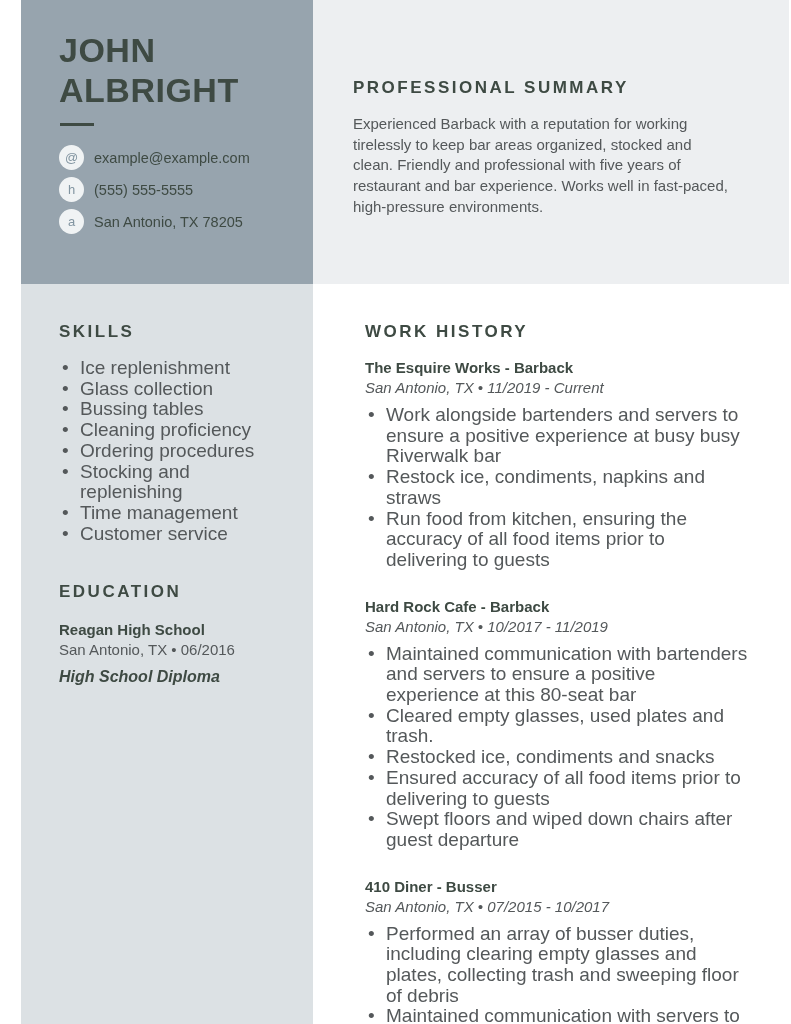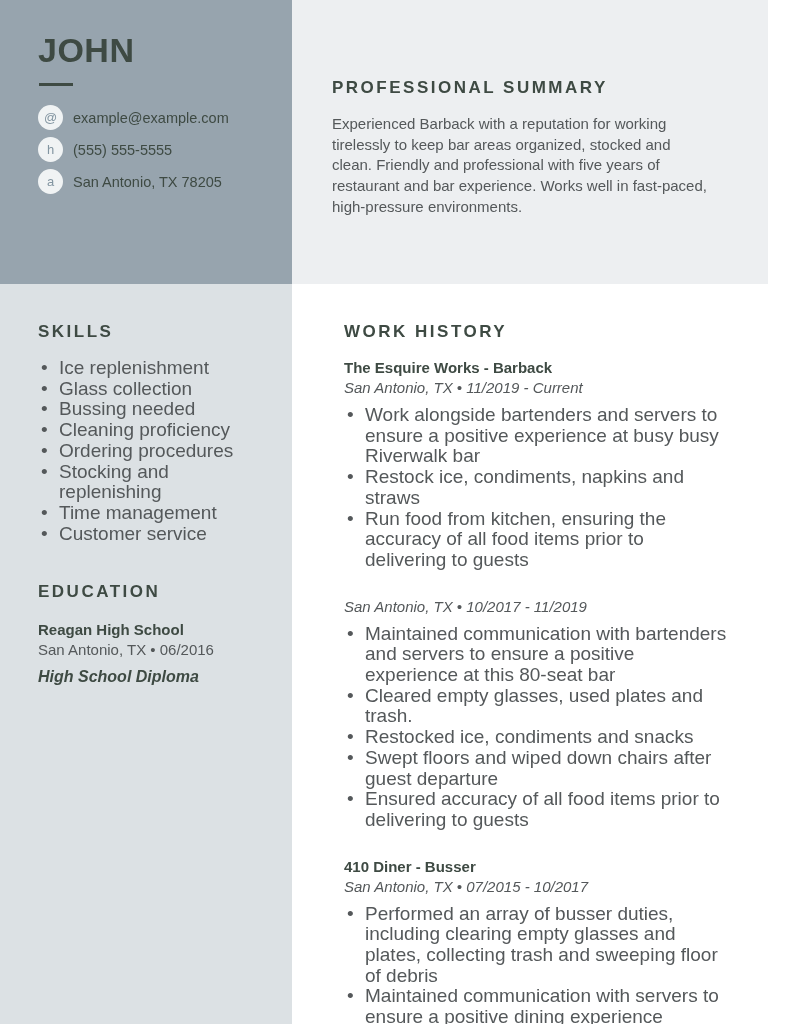--- a/index.html
+++ b/index.html
@@ -17,20 +17,21 @@
   body { font-family: "Liberation Sans", "DejaVu Sans", sans-serif; }
 
   .page {
     width: 768px;
     height: 1024px;
     display: grid;
     grid-template-columns: 292px 1fr;
     grid-template-rows: 284px 1fr;
     overflow: hidden;
     background: var(--page-bg);
+    margin-left: 21px;
   }
 
   
   .cell-tl {
     background: var(--sidebar-top);
     padding: 30px 20px 0 38px;
   }
   .name {
     font-size: 34px;
     font-weight: bold;
@@ -145,20 +146,21 @@
   .job .bullet-list { margin-top: 9px; max-width: 462px; }
 </style>
 </head>
 <body>
 
 <div class="page">
 
   <div class="cell-tl">
     <div class="name">
       <div>JOHN</div>
+      <div>ALBRIGHT</div>
     </div>
     <div class="name-divider"></div>
 
     <div class="contact-item">
       <span class="contact-icon">@</span>
       <span>example@example.com</span>
     </div>
     <div class="contact-item">
       <span class="contact-icon">h</span>
       <span>(555) 555-5555</span>
@@ -172,21 +174,21 @@
   <div class="cell-tr">
     <div class="section-heading">PROFESSIONAL SUMMARY</div>
     <div class="summary-text">Experienced Barback with a reputation for working tirelessly to keep bar areas organized, stocked and clean. Friendly and professional with five years of restaurant and bar experience. Works well in fast-paced, high-pressure environments.</div>
   </div>
 
   <div class="cell-bl">
     <div class="section-heading">SKILLS</div>
     <ul class="bullet-list skills-list">
       <li>Ice replenishment</li>
       <li>Glass collection</li>
-      <li>Bussing needed</li>
+      <li>Bussing tables</li>
       <li>Cleaning proficiency</li>
       <li>Ordering procedures</li>
       <li>Stocking and replenishing</li>
       <li>Time management</li>
       <li>Customer service</li>
     </ul>
 
     <div class="section-heading edu-heading">EDUCATION</div>
     <div class="edu-school">Reagan High School</div>
     <div class="edu-meta">San Antonio, TX • 06/2016</div>
@@ -200,27 +202,28 @@
       <div class="job-title">The Esquire Works - Barback</div>
       <div class="job-meta">San Antonio, TX • 11/2019 - Current</div>
       <ul class="bullet-list">
         <li>Work alongside bartenders and servers to ensure a positive experience at busy busy Riverwalk bar</li>
         <li>Restock ice, condiments, napkins and straws</li>
         <li>Run food from kitchen, ensuring the accuracy of all food items prior to delivering to guests</li>
       </ul>
     </div>
 
     <div class="job">
+      <div class="job-title">Hard Rock Cafe - Barback</div>
       <div class="job-meta">San Antonio, TX • 10/2017 - 11/2019</div>
       <ul class="bullet-list">
         <li>Maintained communication with bartenders and servers to ensure a positive experience at this 80-seat bar</li>
         <li>Cleared empty glasses, used plates and trash.</li>
         <li>Restocked ice, condiments and snacks</li>
+        <li>Ensured accuracy of all food items prior to delivering to guests</li>
         <li>Swept floors and wiped down chairs after guest departure</li>
-        <li>Ensured accuracy of all food items prior to delivering to guests</li>
       </ul>
     </div>
 
     <div class="job">
       <div class="job-title">410 Diner - Busser</div>
       <div class="job-meta">San Antonio, TX • 07/2015 - 10/2017</div>
       <ul class="bullet-list">
         <li>Performed an array of busser duties, including clearing empty glasses and plates, collecting trash and sweeping floor of debris</li>
         <li>Maintained communication with servers to ensure a positive dining experience</li>
         <li>Refilled waters and replaced plates and settings, as needed</li>

